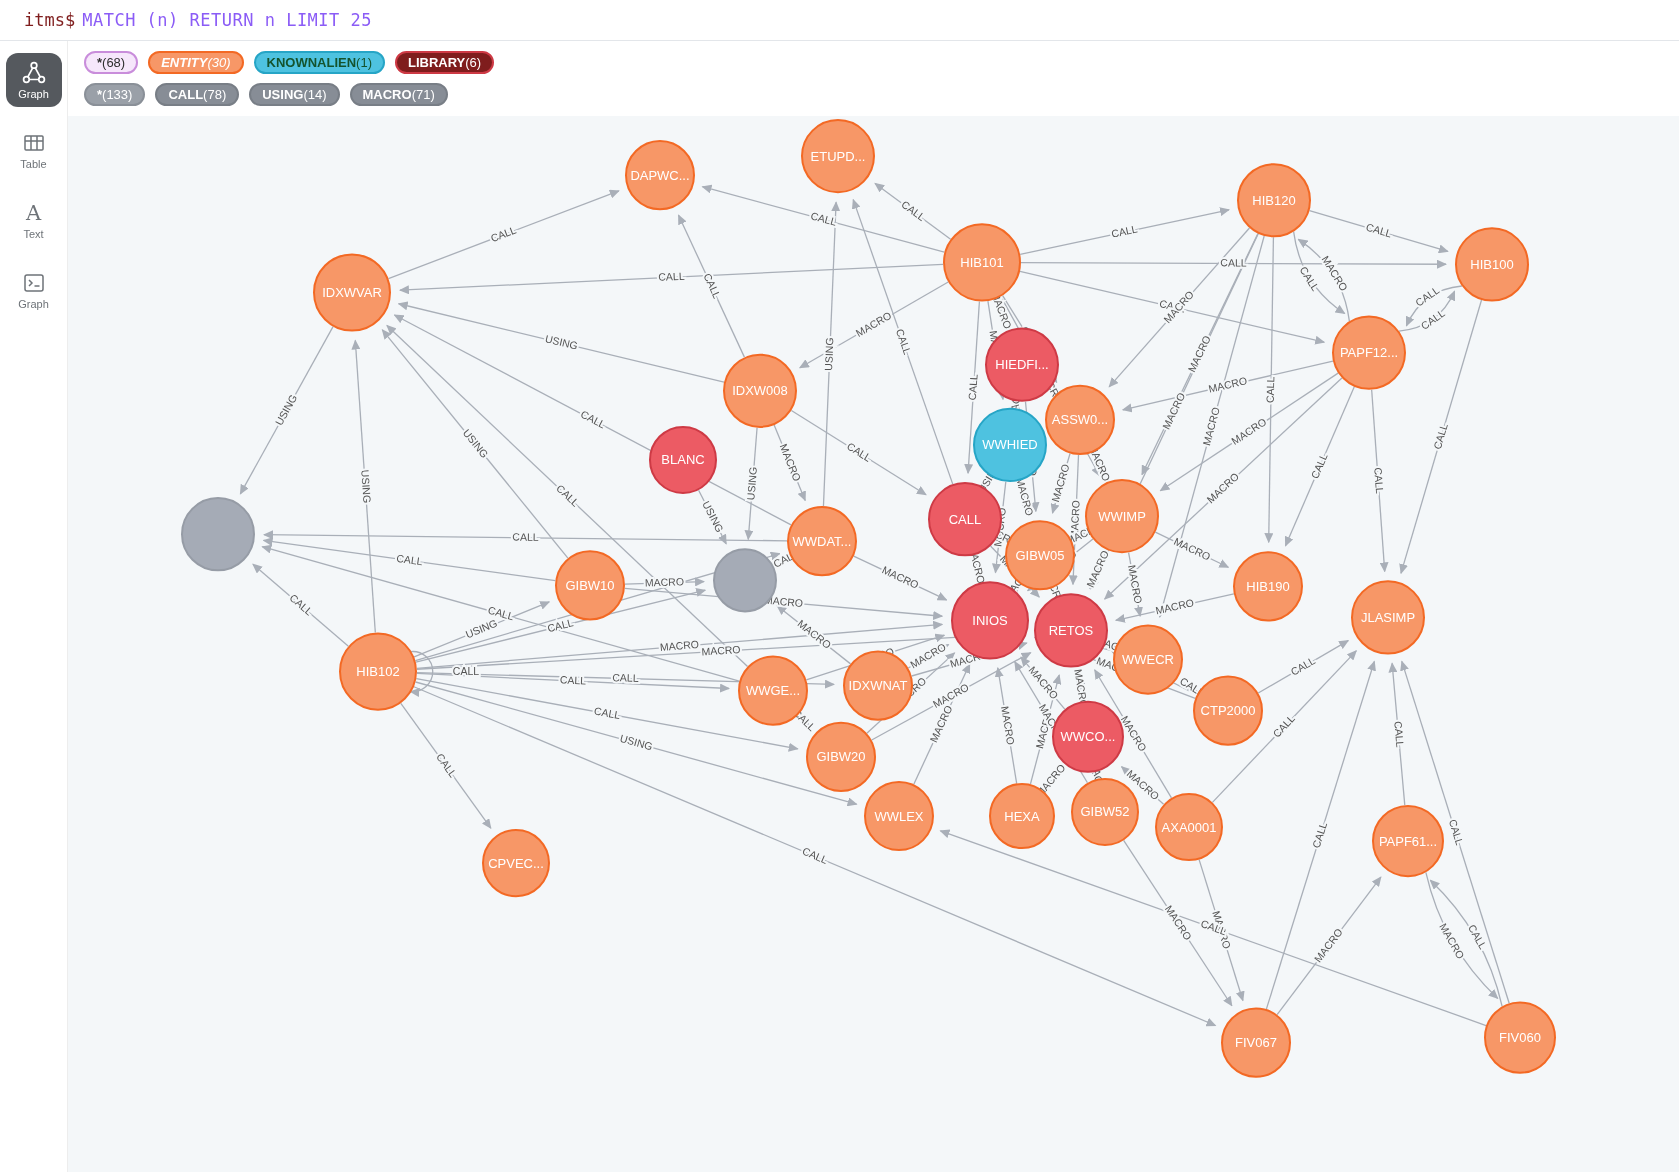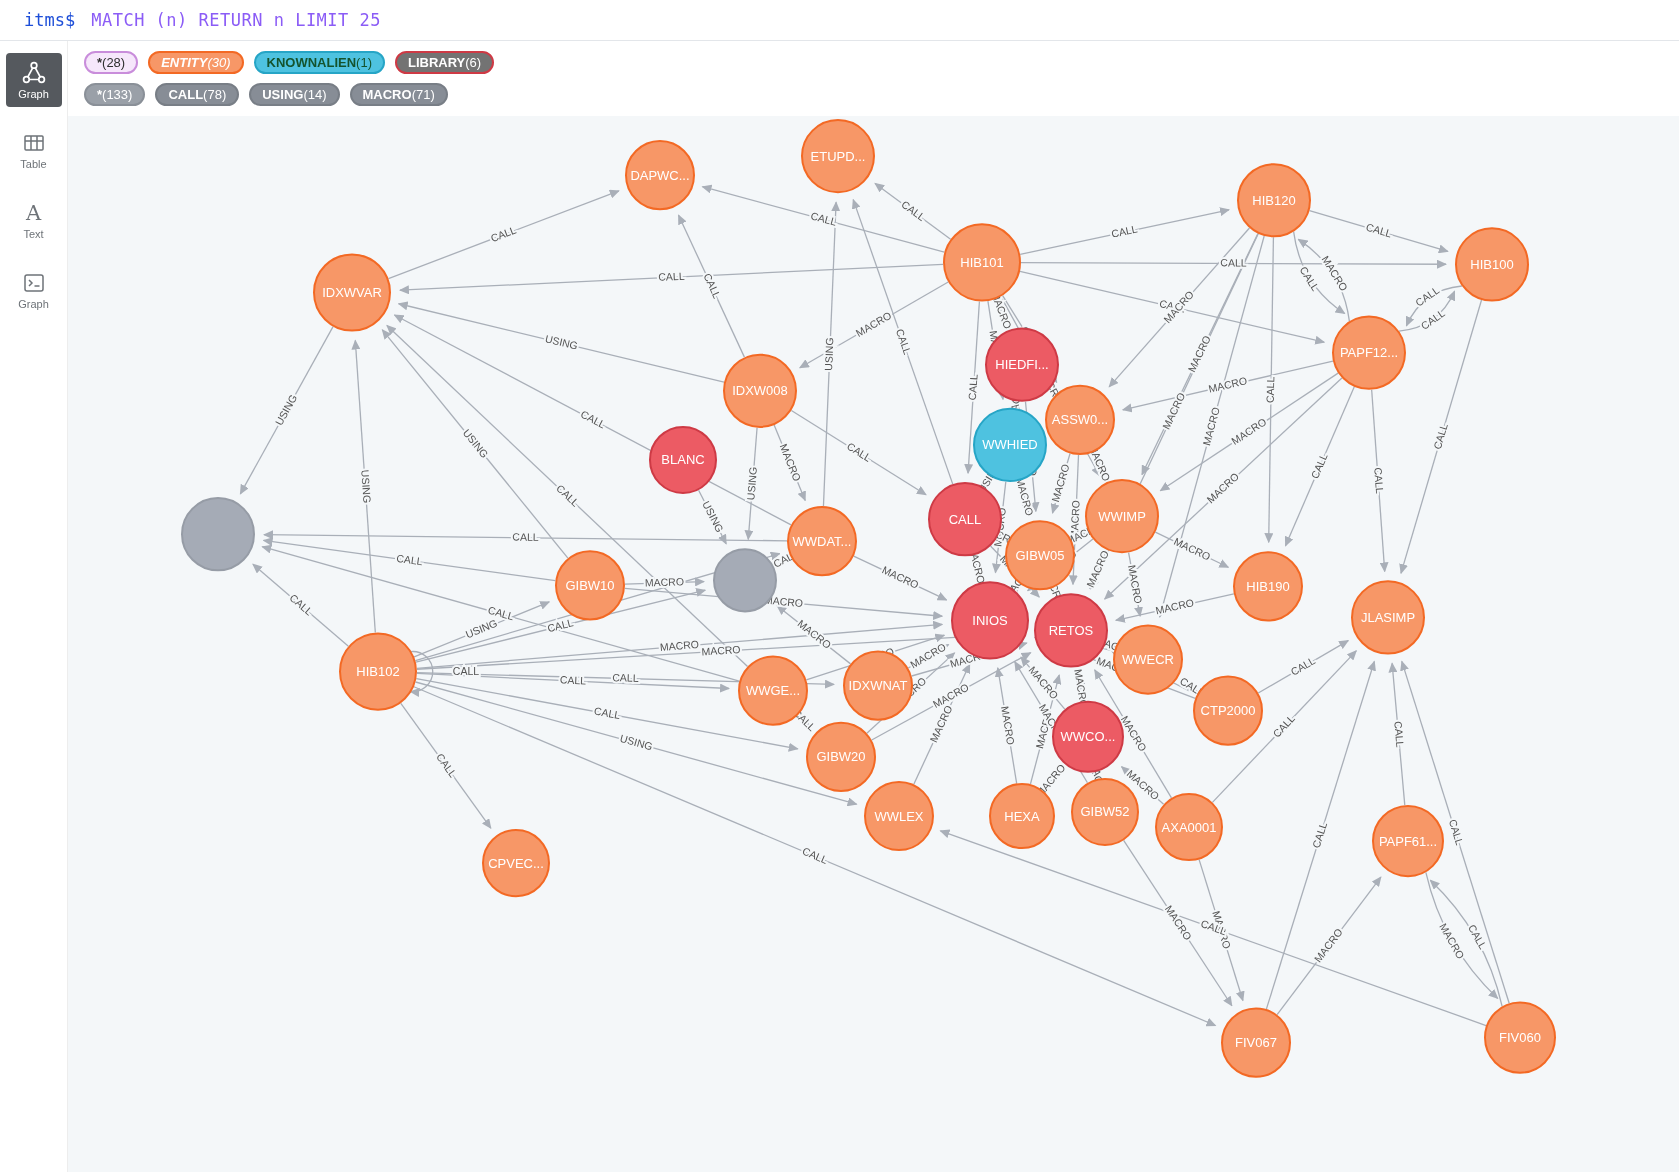--- a/index.html
+++ b/index.html
@@ -1,25 +1,25 @@
 <!DOCTYPE html>
 <html><head>
 <meta charset="utf-8">
 <style>
   html,body{margin:0;padding:0}
   body{width:1679px;height:1172px;overflow:hidden;background:#fff;font-family:"Liberation Sans",sans-serif}
   .topbar{height:41px;background:#fff;border-bottom:1px solid #e3e6ea;display:flex;align-items:center;
           padding-left:24px;font-family:"DejaVu Sans Mono",monospace;font-size:17px;box-sizing:border-box}
-  .prompt{color:#1d4ed8;margin-right:16px}
+  .prompt{color:#7f1d1d;margin-right:7px}
   .query{color:#8b5cf6;letter-spacing:.5px}
   .main{display:flex;height:1131px}
   .sidebar{width:68px;background:#fff;border-right:1px solid #ededed;display:flex;flex-direction:column;
            align-items:center;padding-top:12px;gap:16px;box-sizing:border-box}
   .side-item{display:flex;flex-direction:column;align-items:center;gap:2px;cursor:pointer;color:#6e7378;
-             font-size:11px;width:56px;padding:7px 0;border-radius:4px}
+             font-size:11px;width:56px;padding:7px 0;border-radius:12px}
   .side-item.active{background:#55595e;color:#fff}
   .side-item .icon{display:flex;align-items:center;justify-content:center;height:26px}
   .serifA{font-family:"DejaVu Serif",serif;font-size:21px;line-height:24px}
   .content{flex:1;display:flex;flex-direction:column;min-width:0}
   .legend{background:#fff;padding:10px 0 10px 16px;display:flex;flex-direction:column;gap:9px}
   .legend-row{display:flex;gap:10px;align-items:center}
   .pill{display:inline-flex;align-items:center;border:2px solid transparent;border-radius:14px;
         padding:2px 11px;font-size:13px;cursor:pointer;white-space:nowrap}
   .pill b{font-weight:bold}
   .canvas{flex:1;position:relative}
@@ -71,31 +71,31 @@
       </span>
       <span class="side-label">Graph</span>
     </div>
   </div>
 
   <div class="content">
     <div class="legend">
       <div class="legend-row" id="node-pills">
           <span class="pill" style="background: rgb(246, 231, 251); border-color: rgb(201, 141, 219); color: rgb(47, 47, 47);">
             <b>*</b>
-            <span>(28)</span>
+            <span>(68)</span>
           </span>
           <span class="pill" style="background: rgb(247, 151, 103); border-color: rgb(243, 105, 36); color: rgb(255, 255, 255); font-style: italic;">
             <b>ENTITY</b>
             <span>(30)</span>
           </span>
           <span class="pill" style="background: rgb(78, 194, 224); border-color: rgb(38, 165, 198); color: #14532d;">
             <b>KNOWNALIEN</b>
             <span>(1)</span>
           </span>
-          <span class="pill" style="background: #737373; border-color: rgb(206, 58, 69); color: rgb(255, 255, 255);">
+          <span class="pill" style="background: #7f1d1d; border-color: rgb(206, 58, 69); color: rgb(255, 255, 255);">
             <b>LIBRARY</b>
             <span>(6)</span>
           </span>
         </div>
       <div class="legend-row" id="rel-pills">
           <span class="pill" style="background: rgb(154, 160, 168); border-color: rgb(138, 144, 152); color: rgb(255, 255, 255);">
             <b>*</b>
             <span>(133)</span>
           </span>
           <span class="pill" style="background: rgb(135, 141, 150); border-color: rgb(120, 126, 134); color: rgb(255, 255, 255);">

